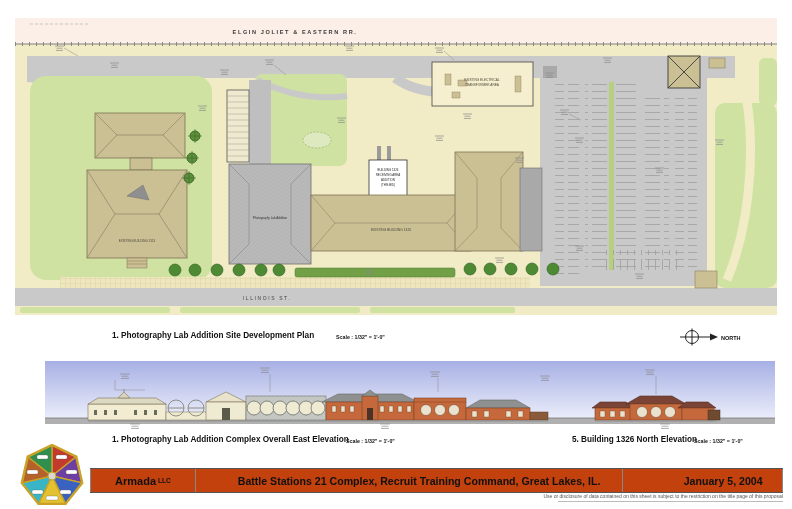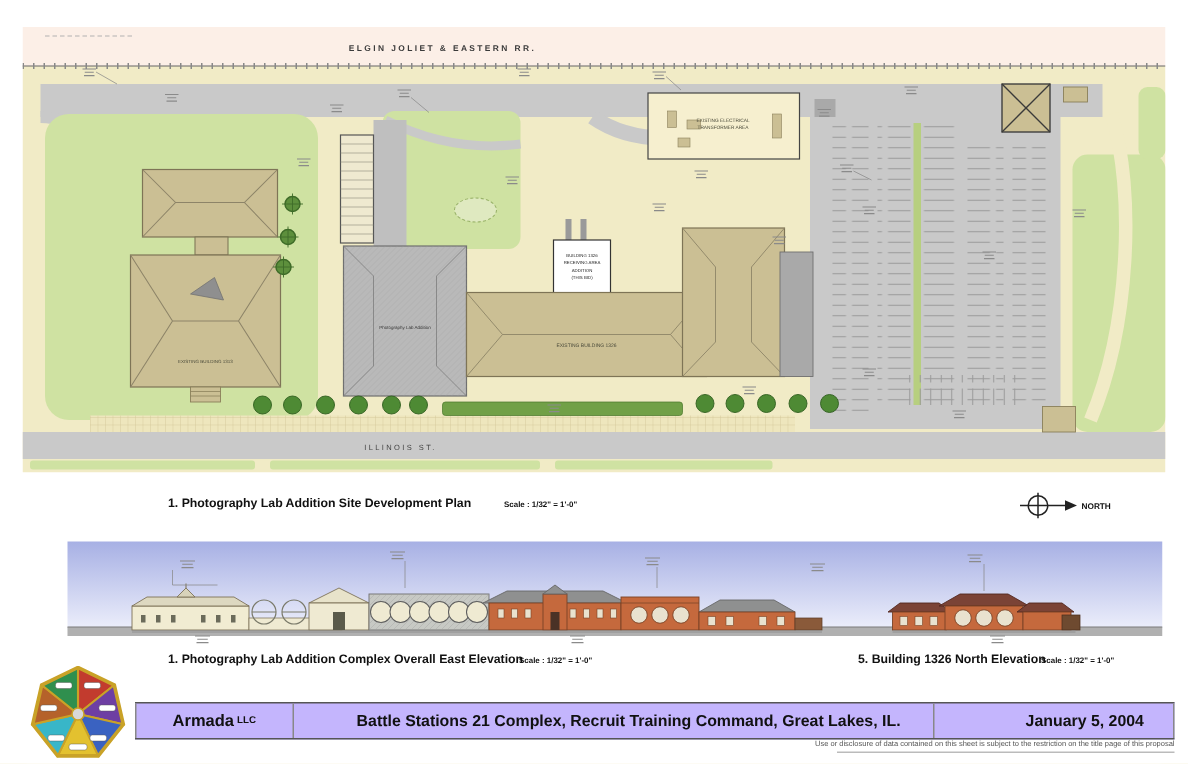--- a/index.html
+++ b/index.html
@@ -4,21 +4,21 @@
 <style>
   html,body{margin:0;padding:0;background:#ffffff;}
   .sheet{position:relative;width:792px;height:509px;background:#ffffff;overflow:hidden;
          font-family:"Liberation Sans", sans-serif;border-radius:19px;}
   .abs{position:absolute;}
   
   .cap-title{font-weight:bold;font-size:8.2px;color:#111;white-space:nowrap;}
   .cap-scale{font-weight:bold;font-size:5.3px;color:#111;white-space:nowrap;}
   
   .tblock{position:absolute;left:90px;top:468px;width:693px;height:23px;
-          border-top:1px solid #555;border-bottom:1px solid #555;display:flex;background:#c4b5fd;gap:22px;}
+          border-top:1px solid #555;border-bottom:1px solid #555;display:flex;background:#c2410c;gap:22px;}
   .tcell{display:flex;align-items:center;justify-content:center;height:100%;}
   .tcell.c1{width:112px;border-left:1px solid #888;border-right:1px solid #888;}
   .tcell.c2{flex:1;}
   .tcell.c3{width:127px;border-left:1px solid #888;border-right:1px solid #888;padding-left:41px;}
   .company{font-weight:bold;font-size:11px;color:#111;}
   .company-sfx{font-weight:bold;font-size:6.5px;color:#111;margin-left:2px;}
   .project{font-weight:bold;font-size:10.6px;color:#111;white-space:nowrap;margin-left:20px;}
   .pdate{font-weight:bold;font-size:10.6px;color:#111;white-space:nowrap;}
   .disclaimer{position:absolute;top:493px;right:9px;font-size:5px;color:#555;white-space:nowrap;}
   .disc-line{position:absolute;top:501px;left:558px;width:225px;border-top:1px solid #bbb;height:0;}

